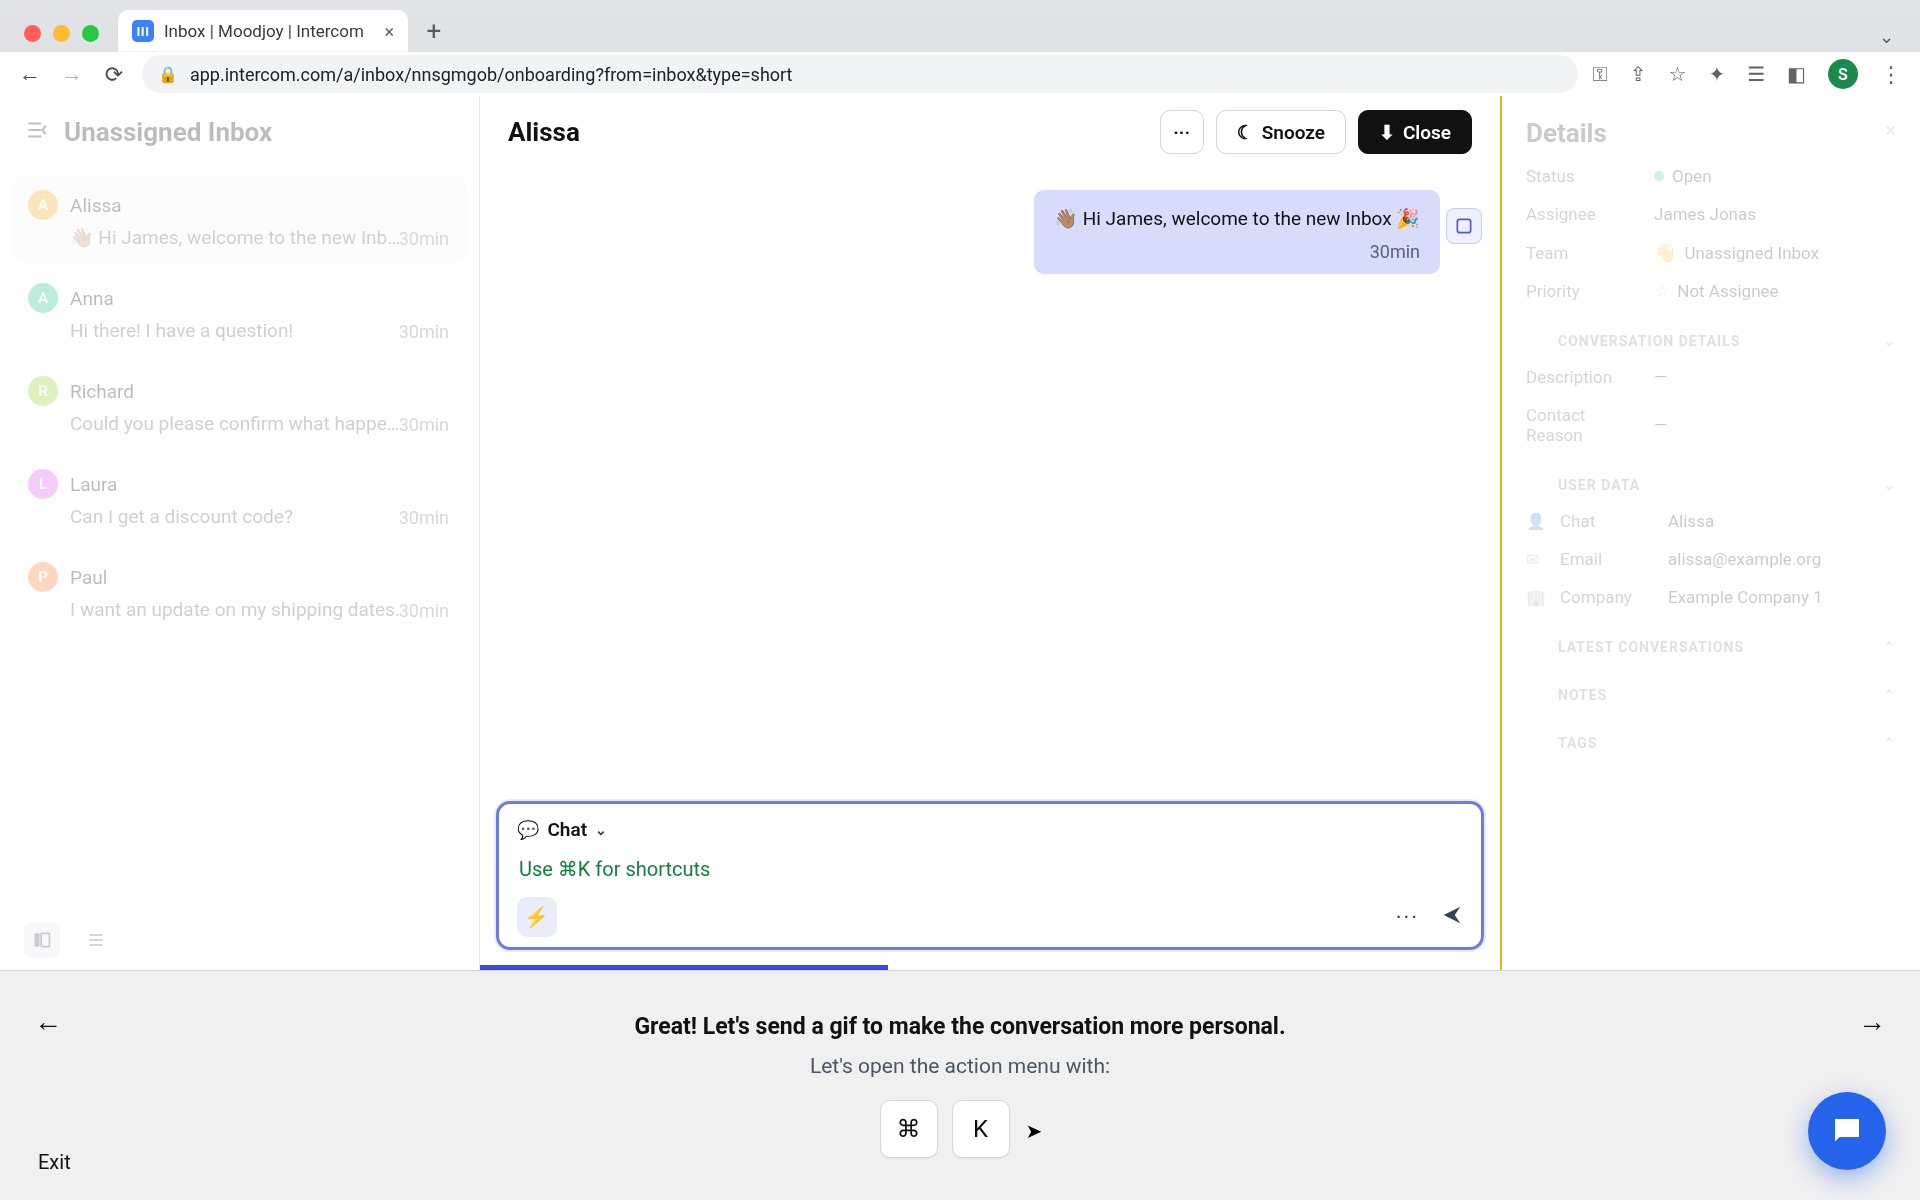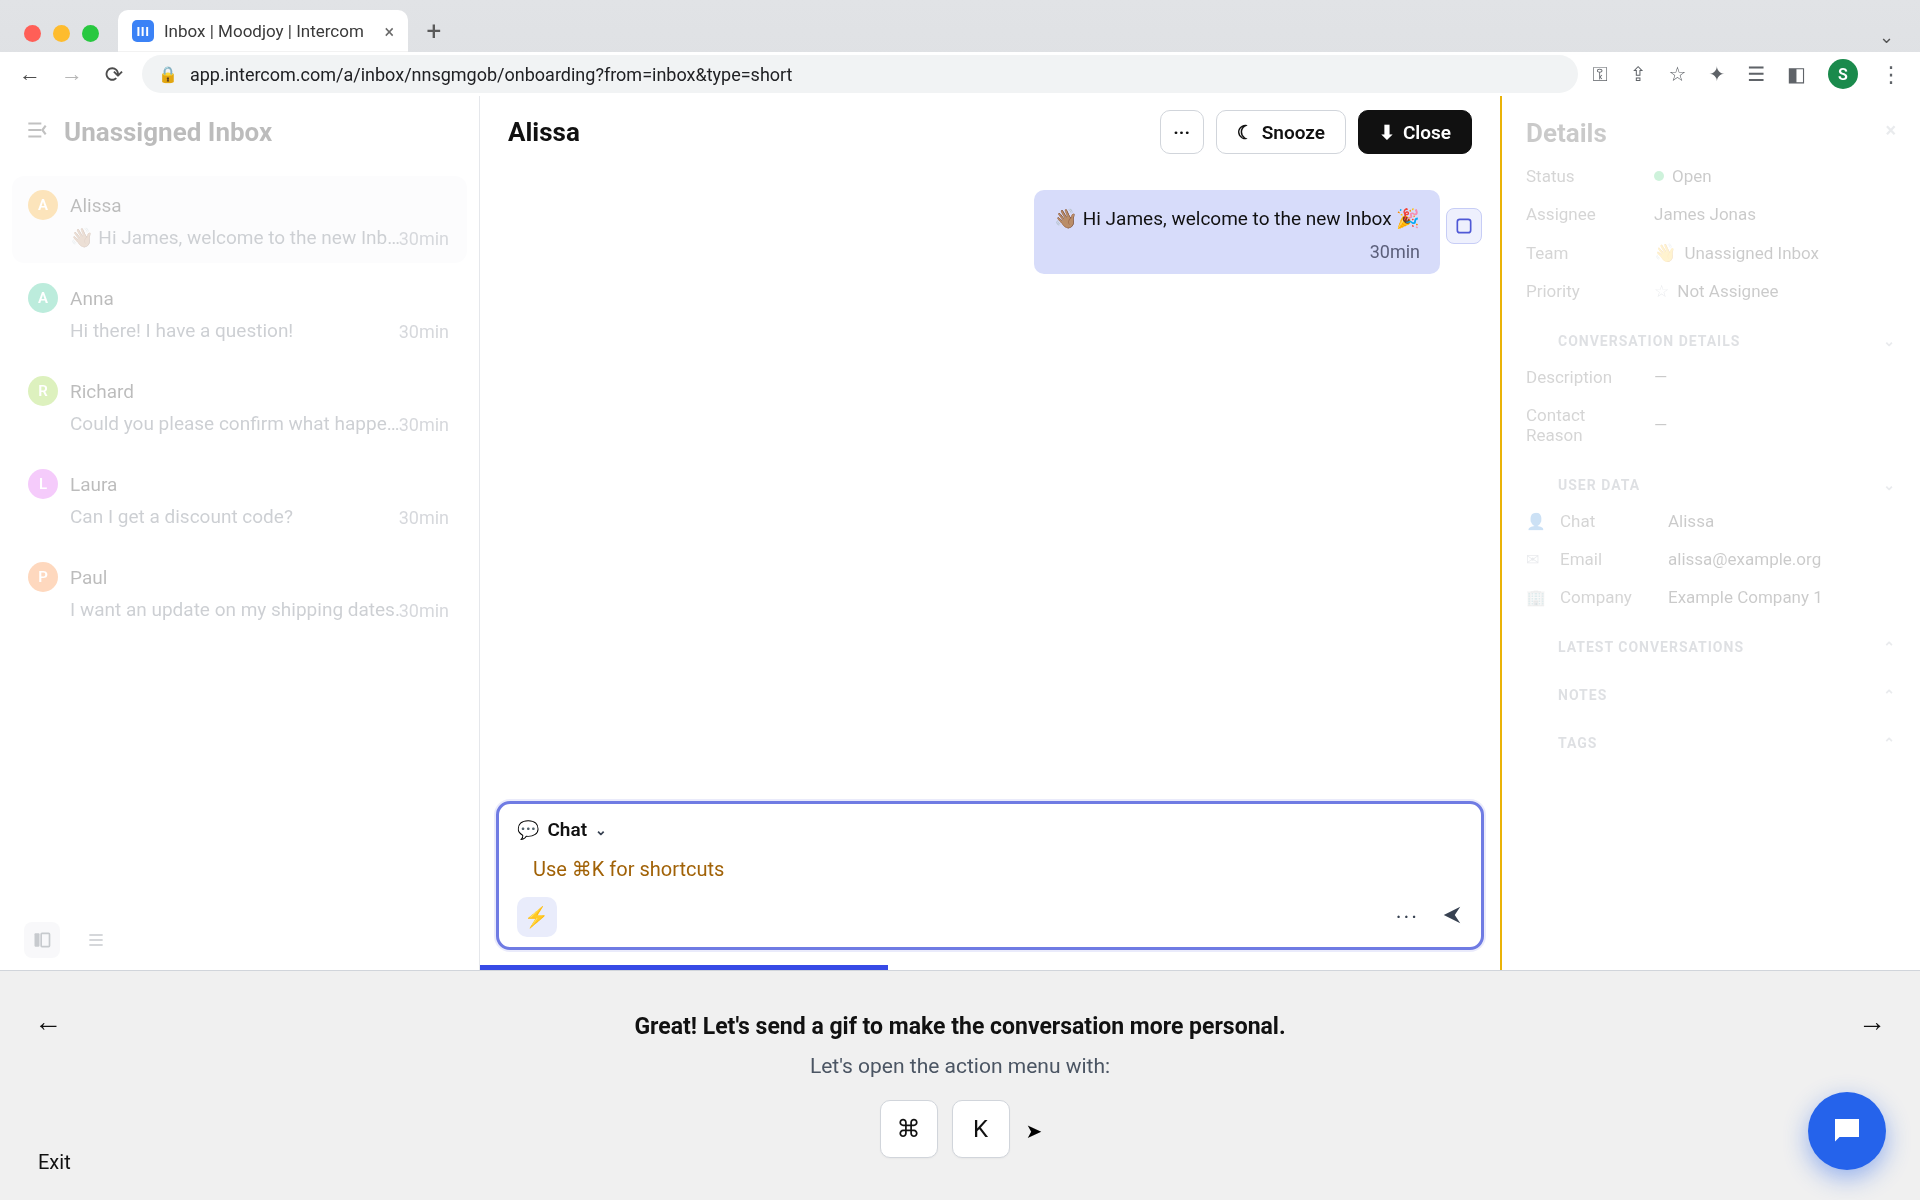--- a/index.html
+++ b/index.html
@@ -54,21 +54,21 @@
   .msg-area{ flex:1; position:relative; padding:30px 40px; }
   .bubble{ position:absolute; right:60px; top:22px; background:#d7dcfa; border-radius:10px; padding:16px 20px 10px 20px; max-width:410px; font-size:19px; color:#111; line-height:1.35;}
   .bubble .b-time{ text-align:right; color:#5b5f7a; font-size:18px; margin-top:8px;}
   .bubble-ico{ position:absolute; right:18px; top:40px; width:36px;height:36px; border-radius:8px; display:flex;align-items:center;justify-content:center; color:#4f58d6; border:1px solid #c7cdf6; background:#eef0fd;}
   
   .composer-wrap{ padding:0 16px 20px 16px;}
   .composer{ border:3px solid #6f7be3; border-radius:14px; background:#fff; padding:14px 18px 10px 18px; display:flex; flex-direction:column; gap:12px; box-shadow:0 0 0 2px rgba(111,123,227,.15);}
   .comp-row1{ display:flex; align-items:center; gap:8px; font-size:19px; font-weight:600; color:#111;}
   .comp-row1 .chat-ic{ font-size:18px;}
   .comp-row1 .caret{ font-size:14px; color:#374151;}
-  .comp-input{ font-size:20px; color:#a16207; padding:4px 2px;margin-left:14px;}
+  .comp-input{ font-size:20px; color:#15803d; padding:4px 2px;}
   .comp-row3{ display:flex; align-items:center;}
   .bolt{ width:40px;height:40px; border-radius:10px; background:#e9ecfb; color:#5b63d3; display:flex;align-items:center;justify-content:center; font-size:20px;}
   .comp-spacer{flex:1;}
   .comp-dots{ color:#374151; font-size:22px; margin-right:22px; letter-spacing:2px;}
   .send{ color:#374151; font-size:22px;}
   
   .progress-bar{ position:absolute; left:0; right:0; bottom:0; height:5px; background:transparent;}
   .progress-bar::before{ content:""; display:block; height:5px; background:#374ae6; width:40%;}
   
   .right-col{ width:420px; border-left:2px solid #eab308; padding:22px 24px; display:flex; flex-direction:column; gap:18px; font-size:18px; position:relative;}

